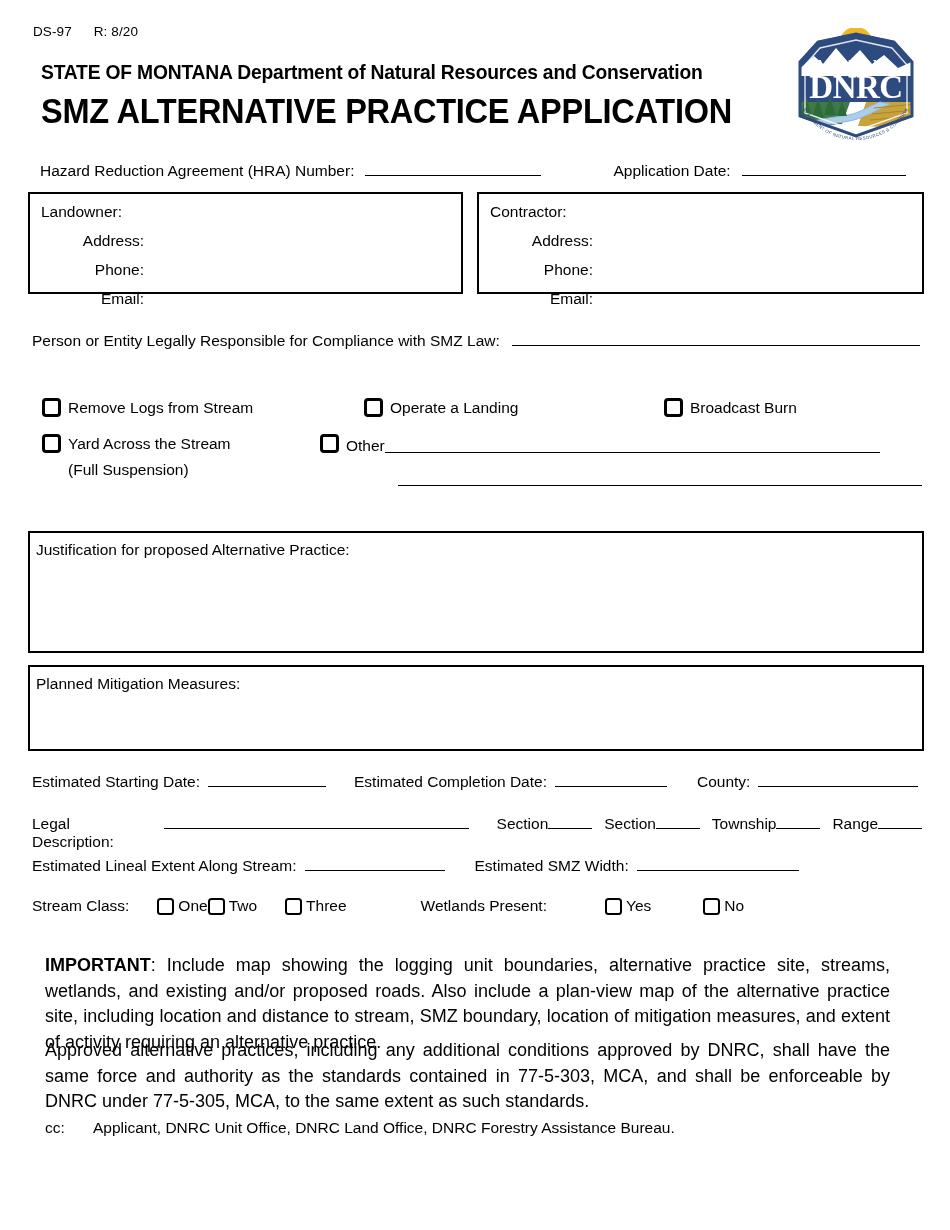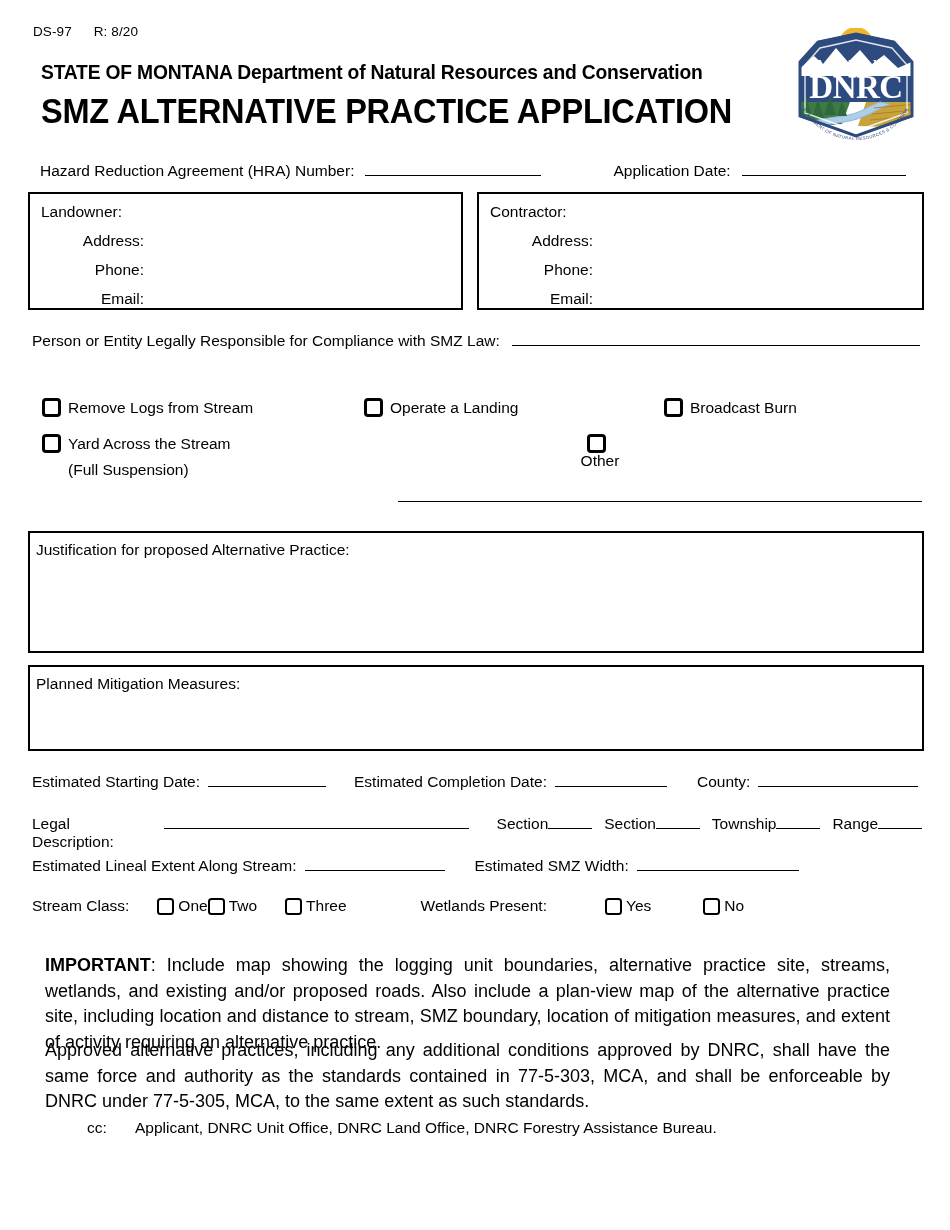--- a/index.html
+++ b/index.html
@@ -45,21 +45,21 @@
   .hraline { position: absolute; left: 40px; top: 160px; width: 872px;
              font-size: 15.5px; display:flex; align-items:baseline; }
   .hraline .lbl { white-space: nowrap; }
   .hraline .u1 { width: 176px; margin-left: 11px; }
   .hraline .spacer { width: 72px; }
   .hraline .u2 { width: 164px; margin-left: 11px; }
 
   
   .partybox {
     position: absolute; border: 2.2px solid #000; background:#fff;
-    top: 192px; height: 118px; padding: 9px 8px 0 8px;
+    top: 192px; height: 102px; padding: 9px 8px 0 8px;
     font-size: 15.5px;
   }
   .partybox.left  { left: 28px;  width: 435px; }
   .partybox.right { left: 477px; width: 447px; }
   .partybox .prow { display:flex; height: 29px; align-items: flex-start; }
   .partybox .pl { width: 108px; text-align: right; padding-right: 2px; white-space: nowrap; }
   .partybox .pl.first { text-align: left; padding-left: 3px; }
 
   
   .respline { position:absolute; left: 32px; top: 330px; width: 888px;
@@ -76,21 +76,21 @@
   .c1 { width: 300px; }
   .c2 { width: 322px; }
   .c3 { flex: 1; }
   .cbox {
     width: 19px; height: 19px; border: 3px solid #000; border-radius: 4px;
     background: #fff; flex: none; margin-right: 7px;
   }
   .cbox.sm { width: 17px; height: 17px; border-width: 2.6px; border-radius: 3.5px; margin-right: 4px; }
   .cblabel { line-height: 1; white-space: nowrap; }
   .subnote { margin-left: 26px; font-size: 15.5px; }
-  .otherline { display:flex; align-items: center; width: 560px; flex-direction: column; }
+  .otherline { display:flex; align-items: flex-end; width: 560px; }
   .otherline .u { flex:1; }
   .otherline2 { margin-left: 78px; width: 524px; margin-top: 17px; }
 
   
   .bigbox {
     position:absolute; left: 28px; width: 896px; border: 2.4px solid #000;
     background:#fff; font-size: 15.5px; padding: 8px 0 0 6px;
   }
   .bigbox.just { top: 531px; height: 122px; }
   .bigbox.mit  { top: 665px; height: 86px; }
@@ -105,21 +105,21 @@
 
   
   .streamrow { position:absolute; left: 32px; top: 897px; width: 880px;
                font-size: 15.5px; display:flex; align-items:flex-start; }
   .streamrow .grp { display:flex; align-items:center; }
 
   
   .para { position:absolute; left: 45px; width: 845px; font-size: 18px; line-height: 25.5px; text-align: justify; }
   .p-important { top: 953px; }
   .p-approved  { top: 1038px; }
-  .cc { position:absolute; left: 45px; top: 1119px; font-size: 15.5px; display:flex;margin-left:42px; }
+  .cc { position:absolute; left: 45px; top: 1119px; font-size: 15.5px; display:flex; }
   .cc .k { width: 48px; }
 </style>
 </head>
 <body>
 
 <div class="page">
 
   <div class="doccode">
     <span>DS-97</span><span class="rev">R: 8/20</span>
   </div>

